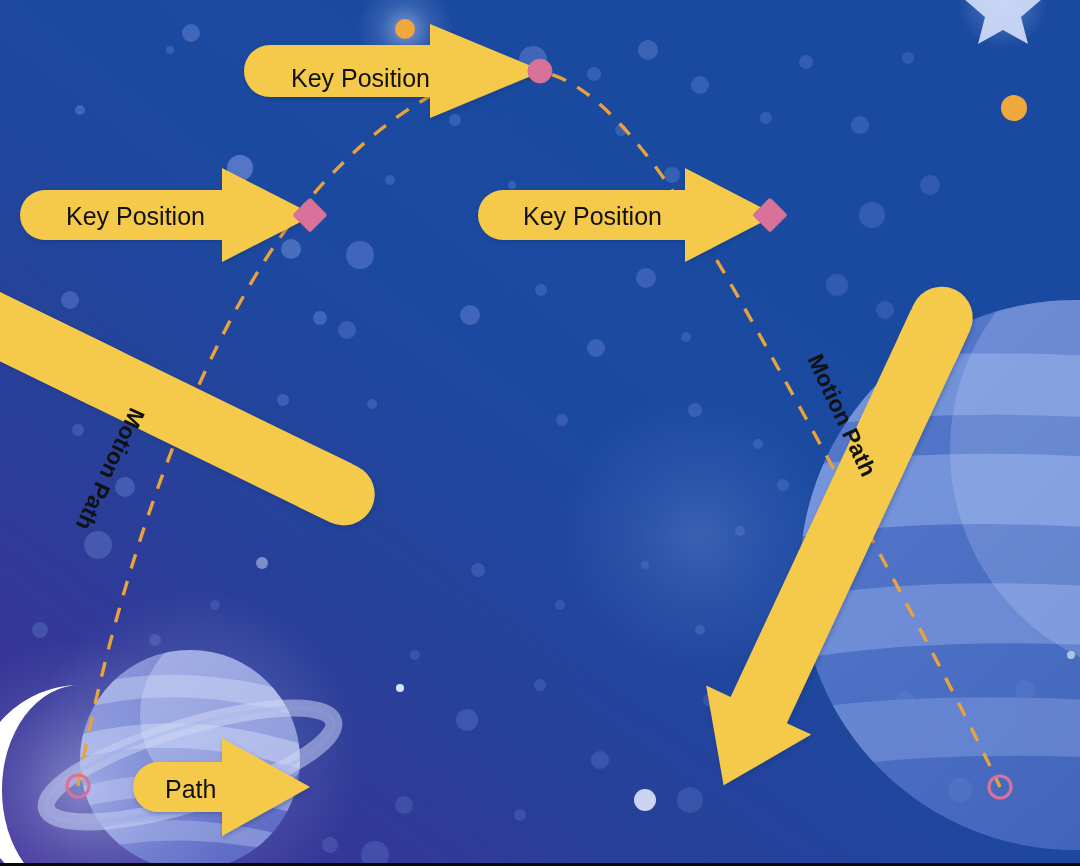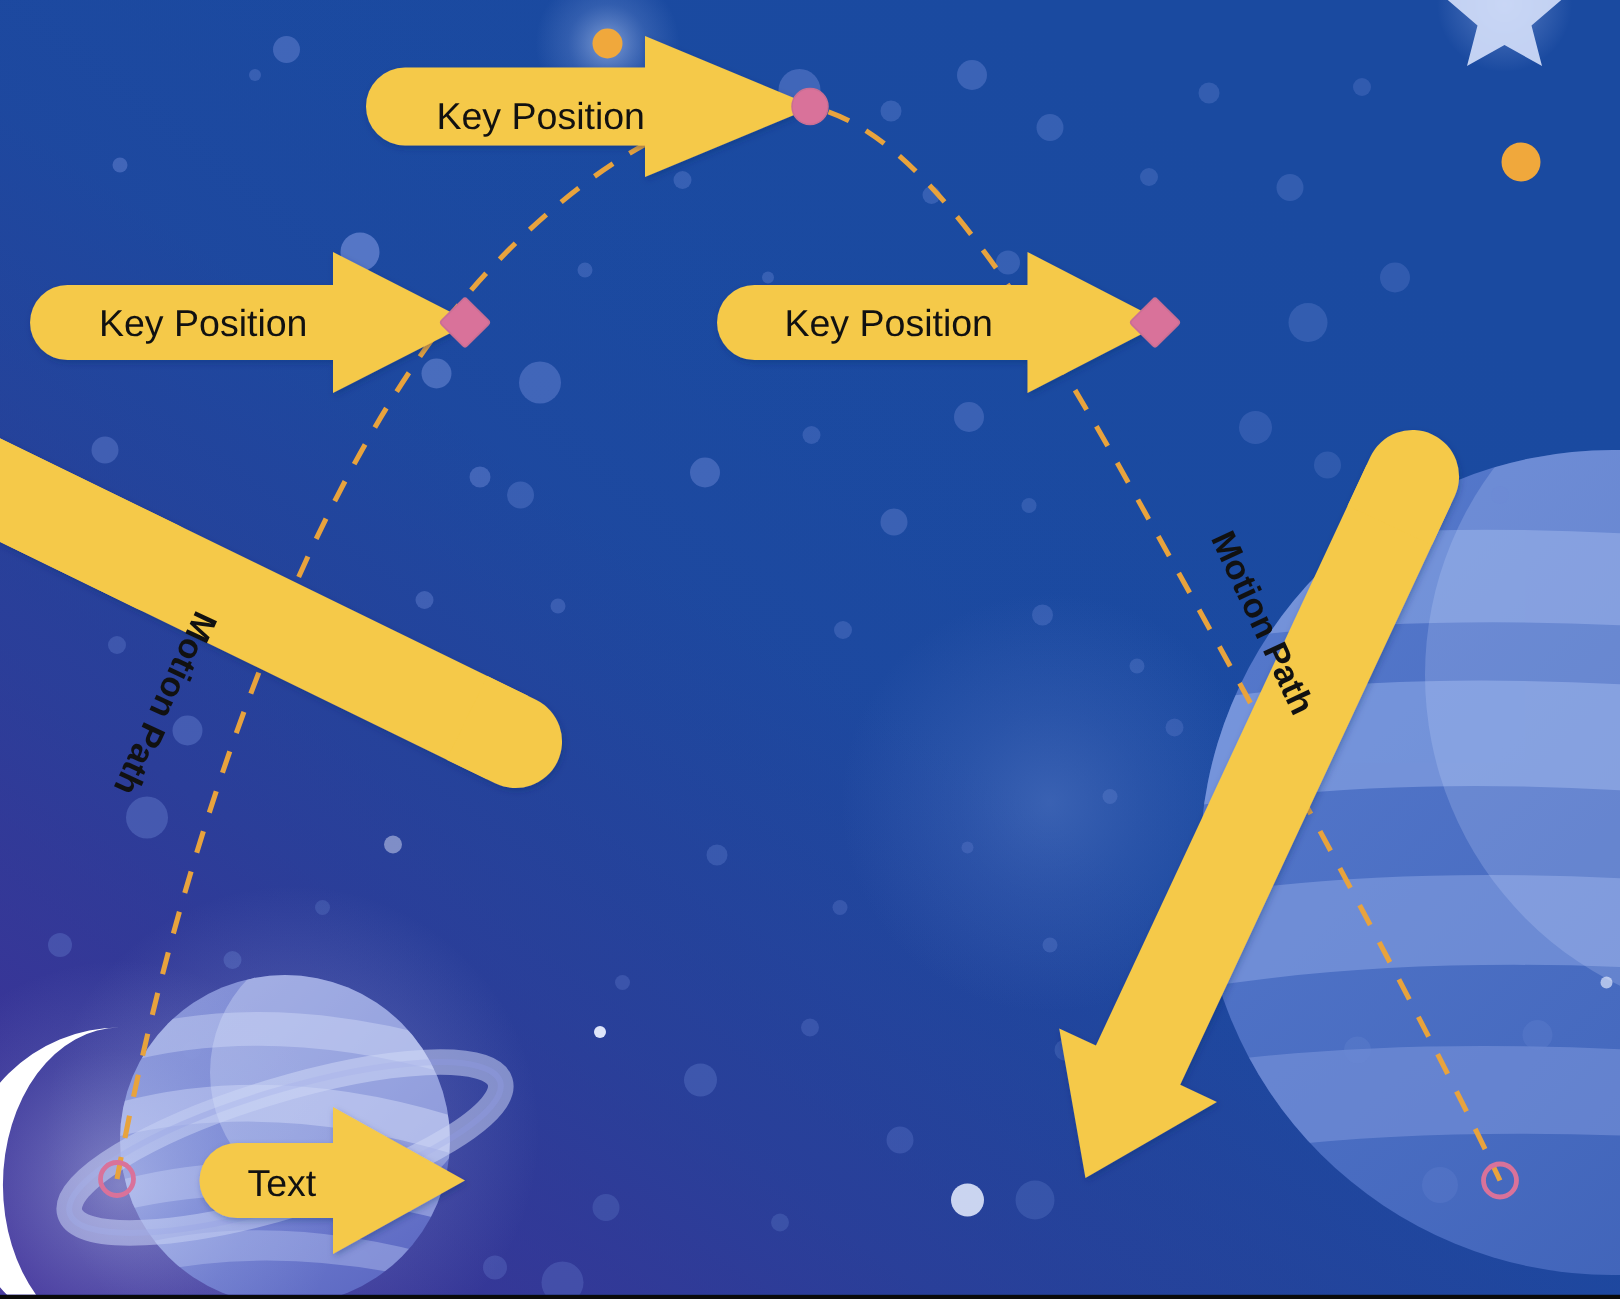--- a/index.html
+++ b/index.html
@@ -303,15 +303,15 @@
   <div class="cb-label kp-label" style="left:291px; top:64px;">Key Position</div>
 
   <div class="cb-label kp-label" style="left:66px; top:202px;">Key Position</div>
 
   <div class="cb-label kp-label" style="left:523px; top:202px;">Key Position</div>
 
   <div class="cb-label mp-label" style="left:150px; top:415px; transform: rotate(115deg); transform-origin: left top;">Motion Path</div>
 
   <div class="cb-label mp-label" style="left:826px; top:350px; transform: rotate(65deg); transform-origin: left top;">Motion Path</div>
 
-  <div class="cb-label txt-label" style="left:165px; top:775px;">Text</div>
+  <div class="cb-label txt-label" style="left:165px; top:775px;">Path</div>
 
 </div>
 
 </body></html>

